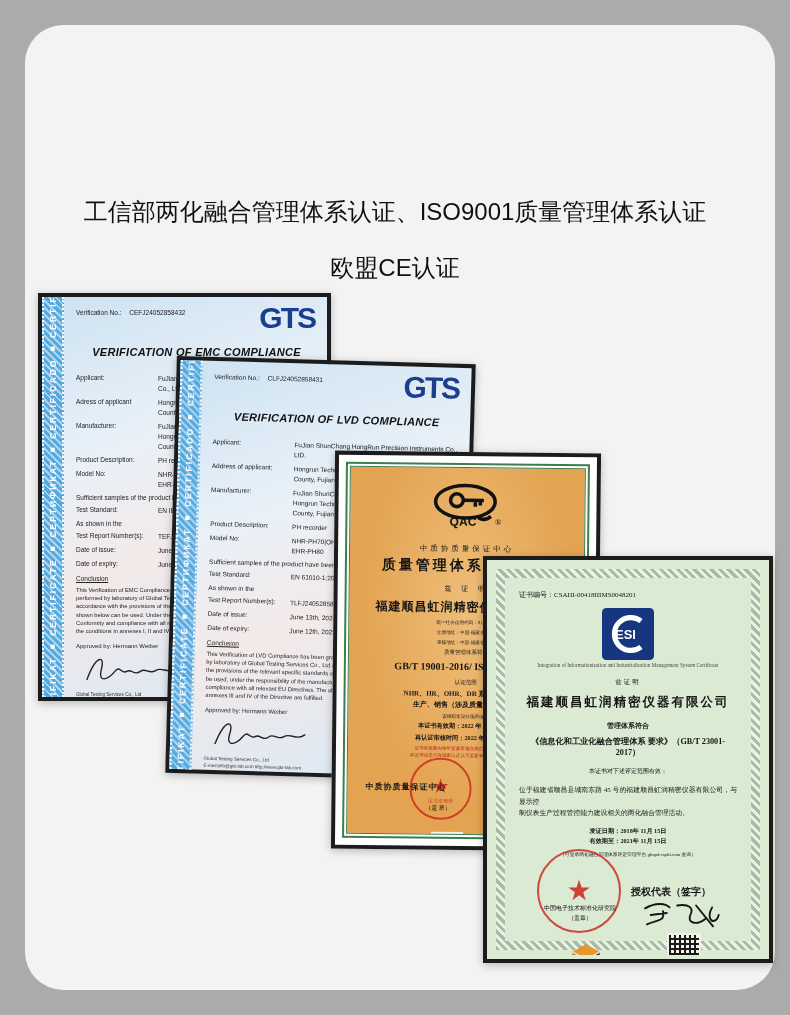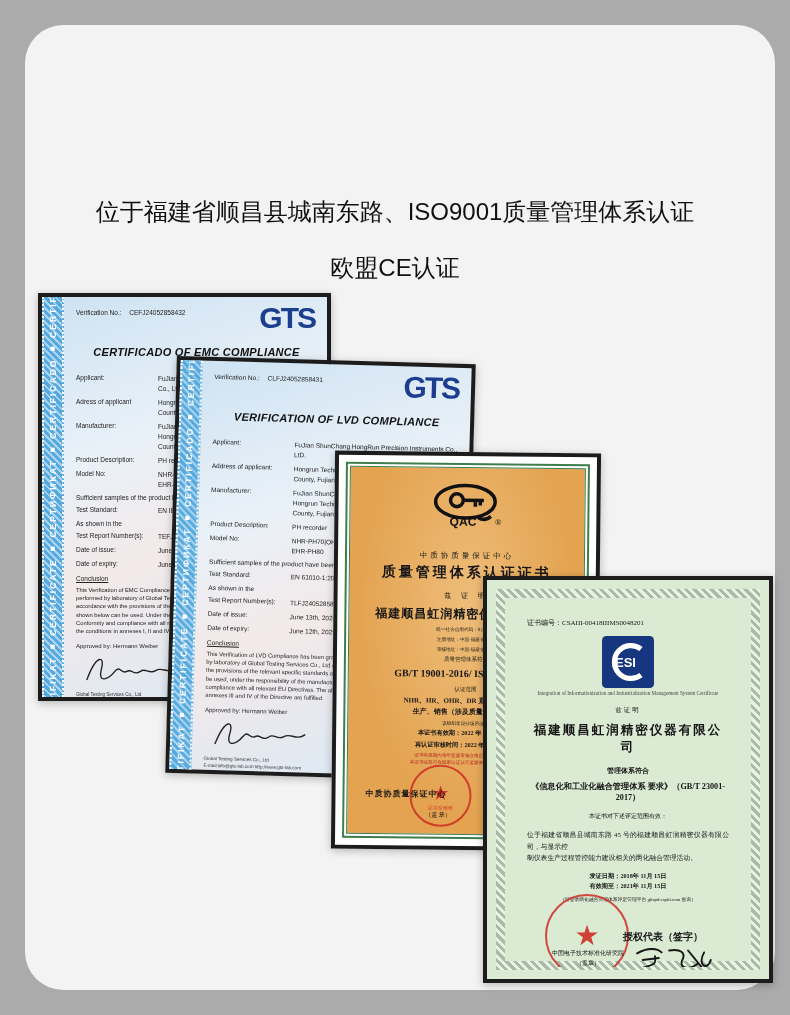--- a/index.html
+++ b/index.html
@@ -42,21 +42,21 @@
   .sigrow{display:flex;align-items:center;justify-content:space-between;margin-top:2px;padding-right:14px;}
   .ce{font-size:25px;font-weight:bold;color:#111;letter-spacing:5px;font-family:"DejaVu Sans",sans-serif;}
   .gfoot{font-size:4.6px;color:#333;white-space:pre-line;line-height:1.6;margin-top:6px;}
 
   
   .qms{background:#fff;padding:7px;}
   .qms-frame{height:100%;box-sizing:border-box;border:2px solid #3f7d4c;padding:2px;}
   .qms-frame2{height:100%;box-sizing:border-box;border:1px solid #3f7d4c;
      background:radial-gradient(ellipse at 50% 38%,#eebd79 0%,#e3a351 65%);
      text-align:center;font-family:"Liberation Serif",serif;color:#151515;overflow:hidden;position:relative;}
-  .qac-logo{margin:12px auto 15px auto;width:78px;}
+  .qac-logo{margin:12px auto 8px auto;width:78px;}
   .qms-org{font-size:7.5px;letter-spacing:3px;margin-top:2px;}
   .qms-title{font-size:14px;font-weight:bold;letter-spacing:3px;margin-top:3px;}
   .qms-attest{font-size:7px;letter-spacing:4px;margin-top:9px;}
   .qms-company{font-size:12px;font-weight:bold;letter-spacing:1px;margin-top:5px;}
   .qms-small{font-size:4.6px;line-height:1.55;margin-top:3px;}
   .qms-sys{font-size:5.5px;margin-top:3px;}
   .qms-std{font-size:10px;font-weight:bold;margin-top:5px;font-family:"Liberation Serif",serif;}
   .qms-scope-l{font-size:5.5px;margin-top:7px;}
   .qms-scope{font-size:7px;font-weight:bold;white-space:pre-line;line-height:1.5;margin-top:3px;}
   .qms-branch{font-size:4.6px;margin-top:4px;}
@@ -75,21 +75,21 @@
   .qr{background-image:
       repeating-linear-gradient(0deg,#1b1b1b 0 2px,transparent 2px 5px),
       repeating-linear-gradient(90deg,#1b1b1b 0 2px,#f4f1ea 2px 5px);
       border:2px solid #f4f1ea;box-sizing:border-box;}
   .qms-qr{position:absolute;left:84px;top:2px;width:32px;height:32px;}
   .iaf{position:absolute;right:16px;top:4px;width:44px;height:30px;border-radius:50%;
       background:#17386a;border:2px solid #3c5e92;color:#fff;font-weight:bold;font-size:11px;
       display:flex;align-items:center;justify-content:center;letter-spacing:.5px;font-family:"Liberation Sans",sans-serif;}
 
   
-  .iif{background:#daead3;padding:12px;margin-top:20px;}
+  .iif{background:#daead3;padding:4px;}
   .iif-guill{position:absolute;left:9px;top:9px;right:9px;bottom:9px;
      border:9px solid transparent;
      border-image:repeating-linear-gradient(45deg,#a9bba7 0 3px,#e7f2e2 3px 6px) 9;}
   .iif-body{position:relative;height:100%;box-sizing:border-box;padding:26px 28px 16px 28px;
      font-family:"Liberation Serif",serif;color:#151515;overflow:hidden;}
   .iif-no{font-size:7px;text-align:left;}
   .cesi{width:52px;height:52px;margin:8px auto 0 auto;}
   .iif-title{text-align:center;font-size:16px;font-weight:bold;letter-spacing:1.5px;margin-top:9px;color:#101010;}
   .iif-en{text-align:center;font-size:5.2px;color:#4a4a4a;margin-top:2px;}
   .iif-attest{text-align:center;font-size:6.5px;letter-spacing:2px;margin-top:10px;}
@@ -110,34 +110,34 @@
   .iif-badge{position:absolute;left:52px;top:84px;text-align:center;}
 
   .z1{z-index:1}.z2{z-index:2}.z3{z-index:3}.z4{z-index:4}
 </style>
 </head>
 <body>
 
 <div class="stage">
   <div class="card"></div>
 
-  <div class="sub1">位于福建省顺昌县城南东路、ISO9001质量管理体系认证</div>
+  <div class="sub1">工信部两化融合管理体系认证、ISO9001质量管理体系认证</div>
   <div class="sub2">欧盟CE认证</div>
 
   <div class="cert gts z1" style="left:38px;top:293px;width:293px;height:408px;">
     <div class="strip">
       <span>ZERTIFIKAT ■ CERTIFICATE ■ СЕРТИФИКАТ ■ CERTIFICADO ■ CERTIFICAT</span>
     </div>
     <div class="gts-body">
       <div class="gtslogo">GTS</div>
       <div class="verline">
         <span>Verification No.:</span>
         <b>CEFJ24052858432</b>
       </div>
-      <div class="gts-title">CERTIFICADO OF EMC COMPLIANCE</div>
+      <div class="gts-title">VERIFICATION OF EMC COMPLIANCE</div>
       <div class="ftable">
         <div class="frow">
             <div class="fl">Applicant:</div>
             <div class="fv">FuJian ShunChang HongRun Precision Instruments Co., LtD.</div>
           </div>
         <div class="frow">
             <div class="fl">Adress of applicant</div>
             <div class="fv">Hongrun Tec
 County, Fujia</div>
           </div>

